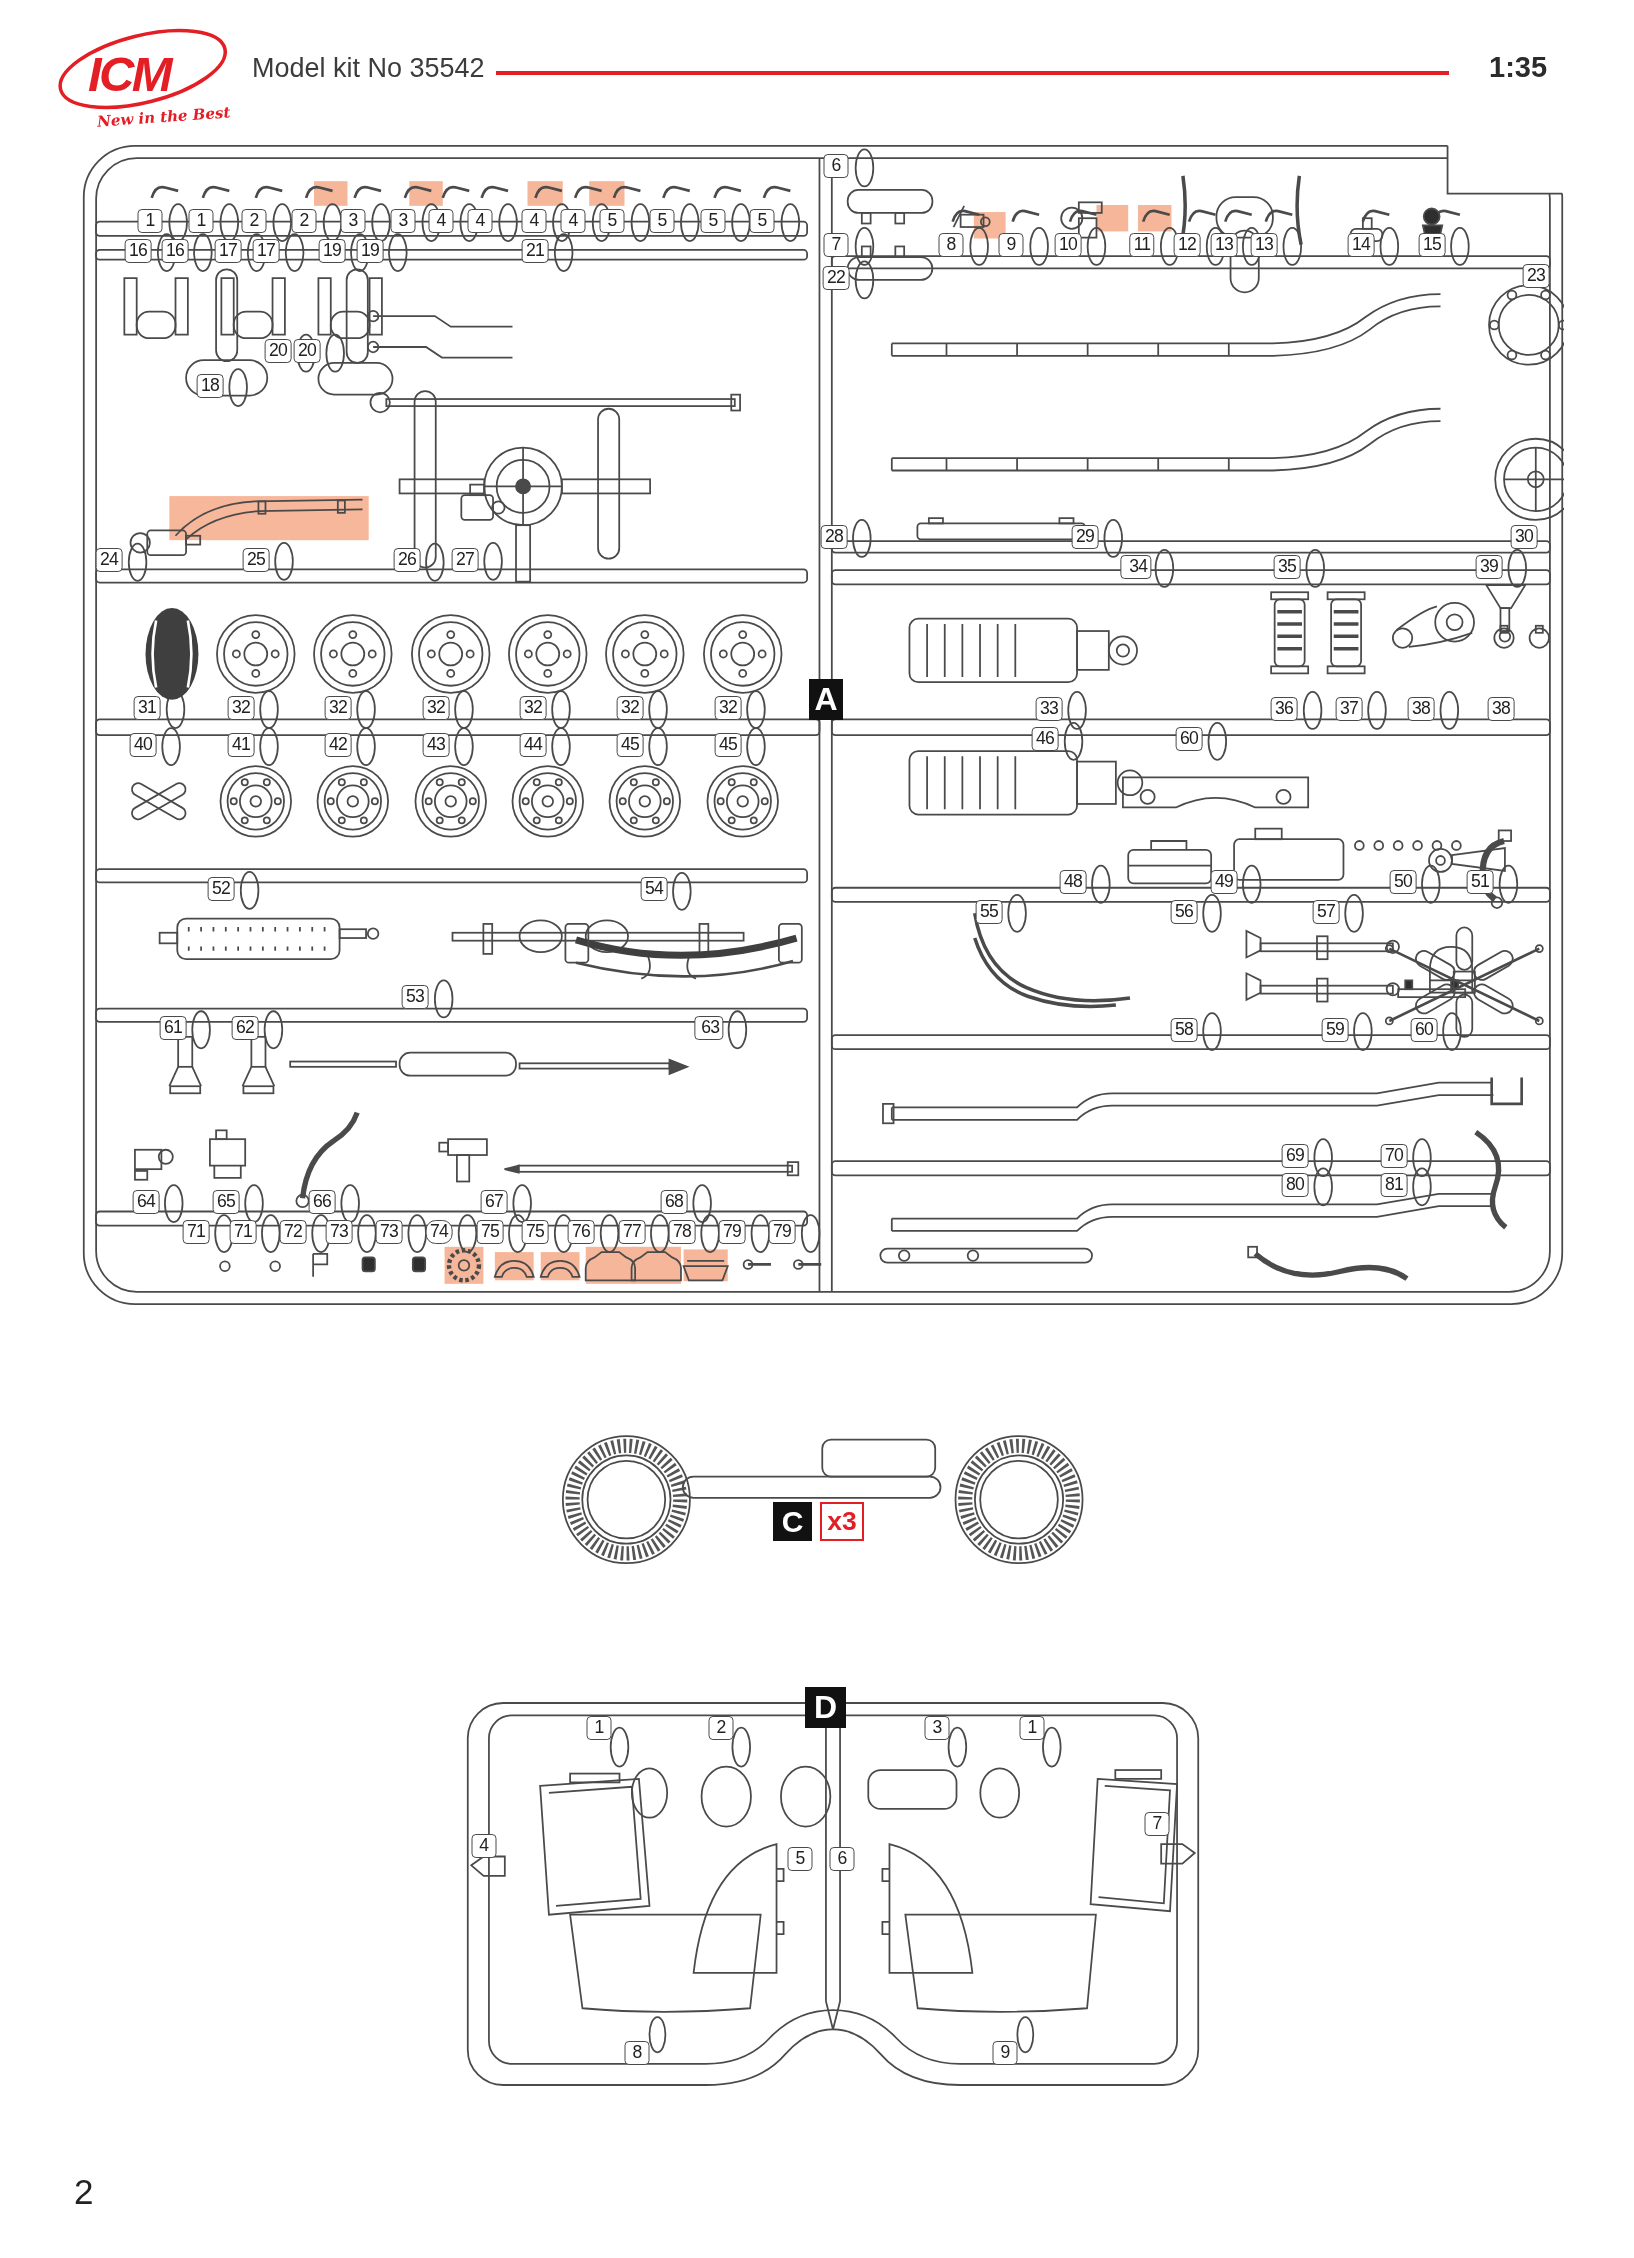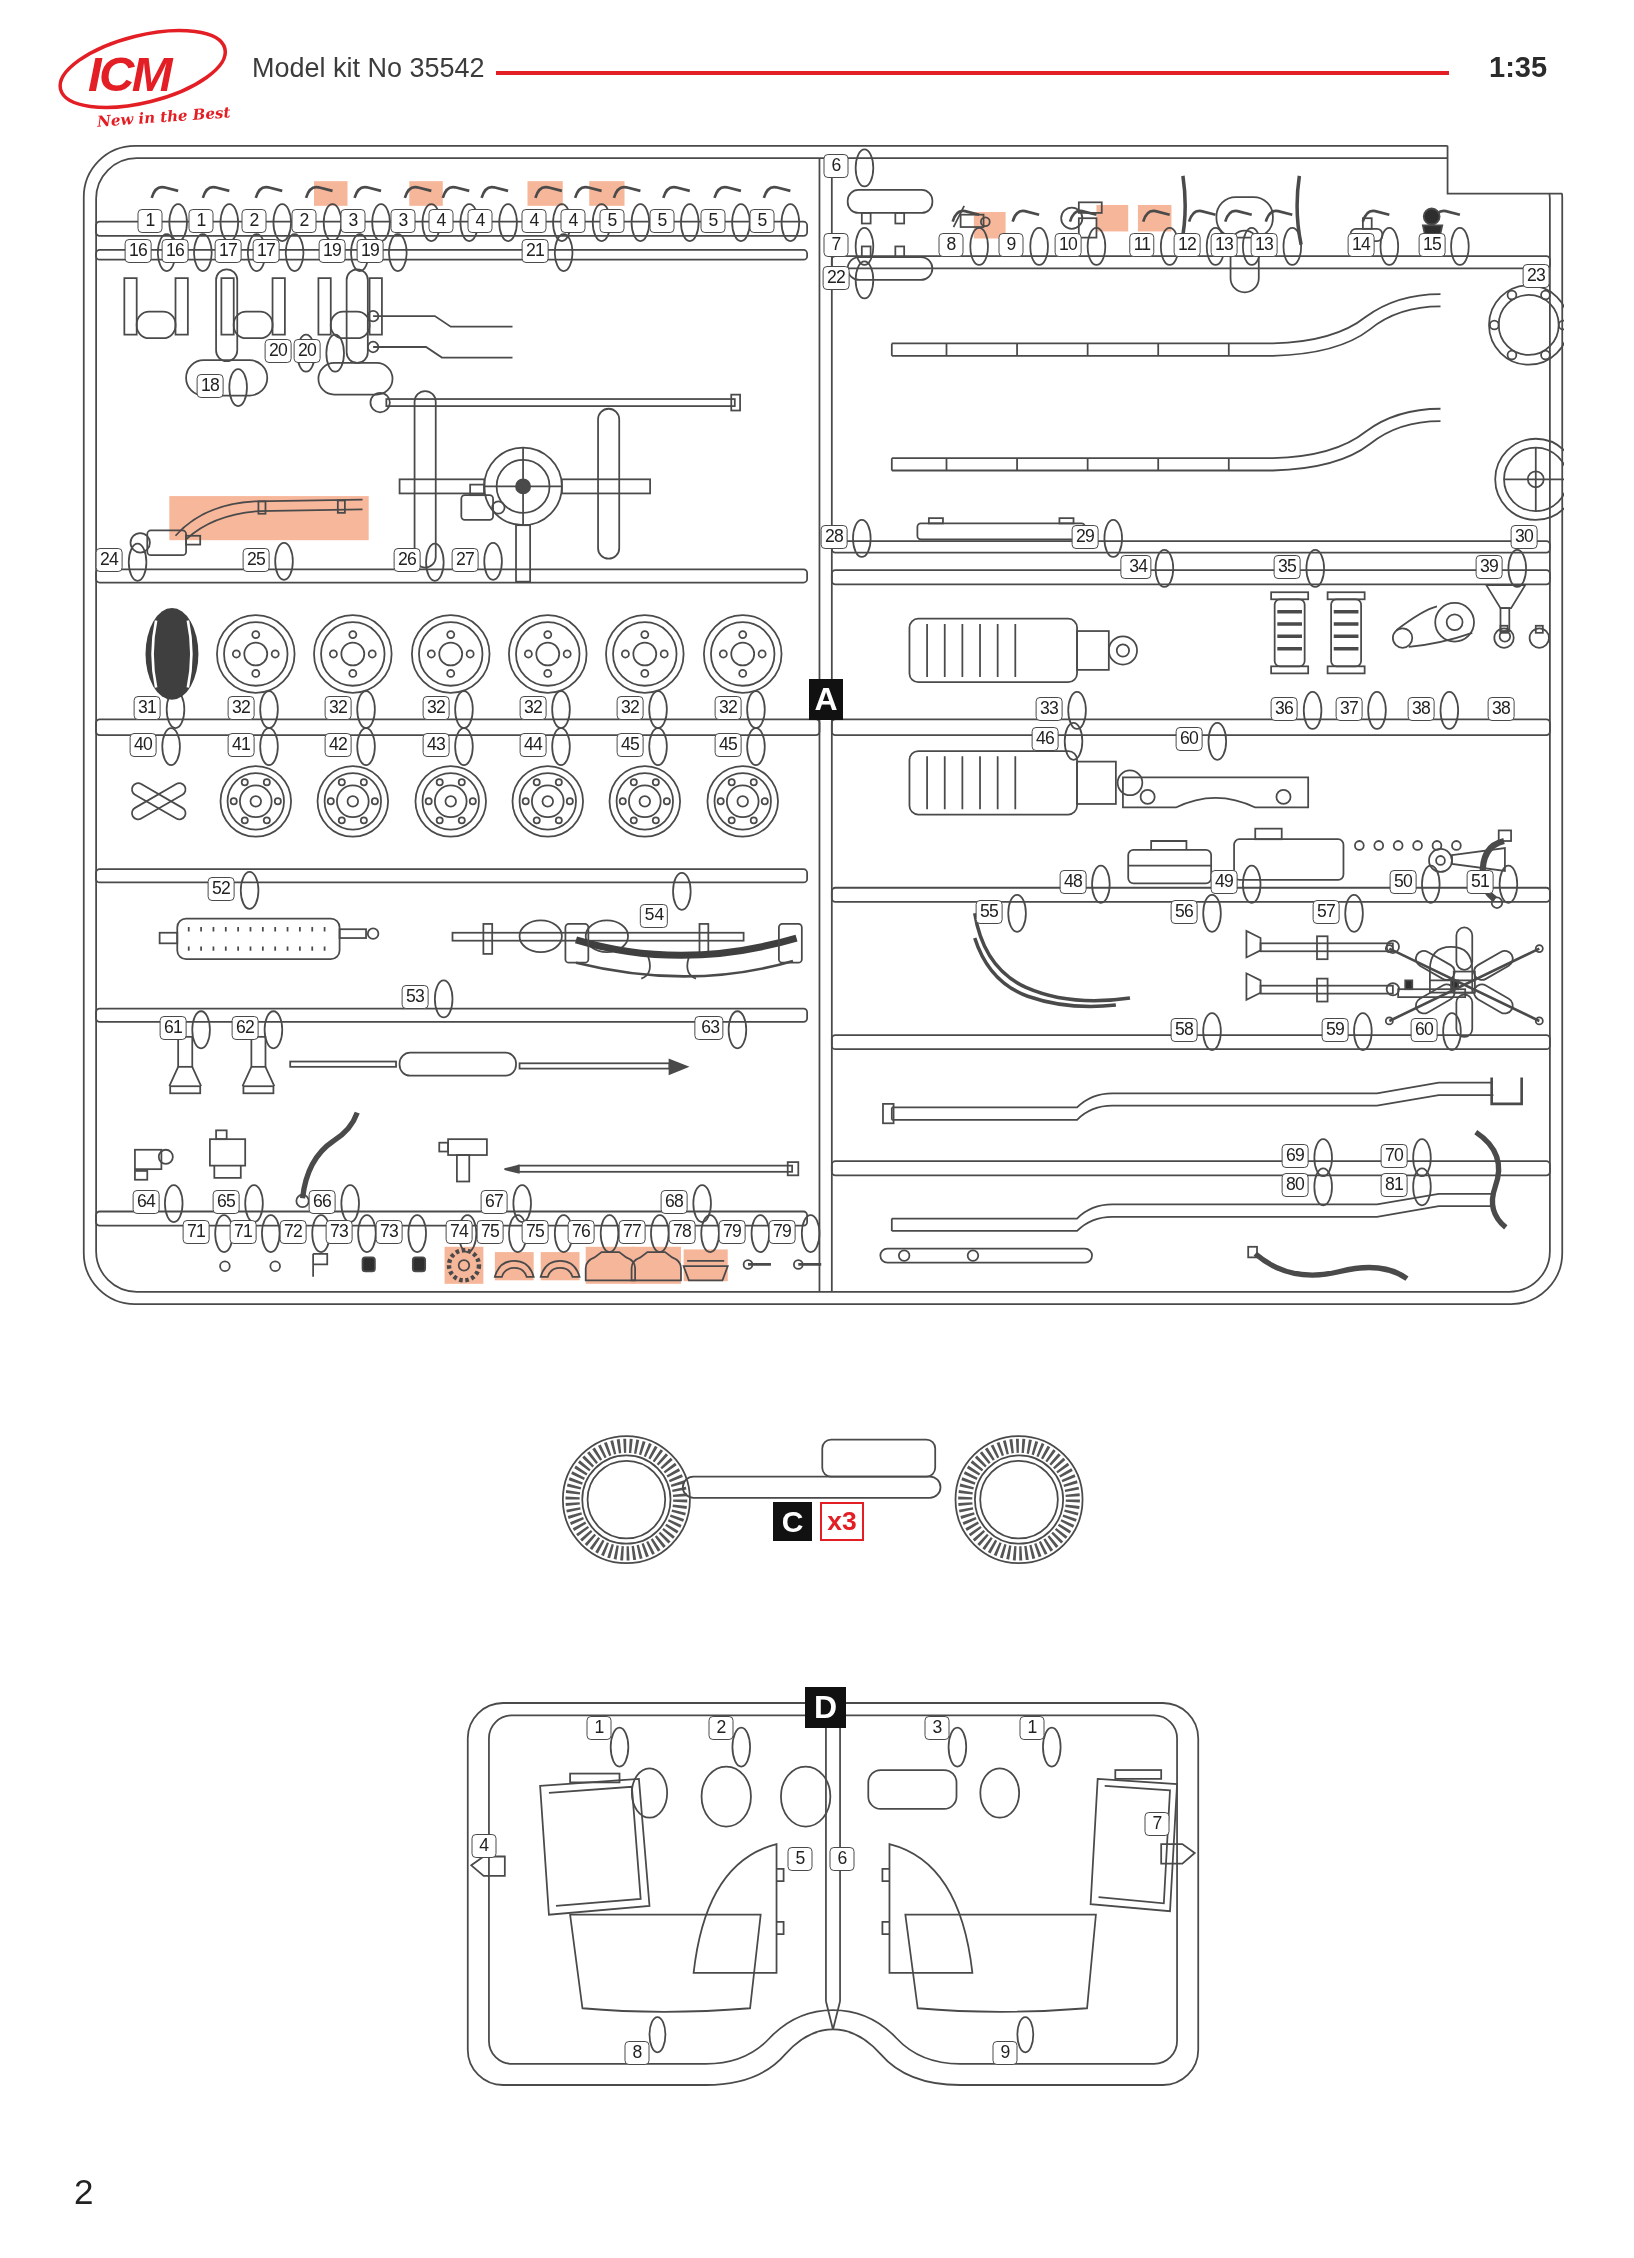--- a/index.html
+++ b/index.html
@@ -535,36 +535,36 @@
         <div class="tag" style="left: 548px; top: 564px;">32</div>
         <div class="tag" style="left: 646px; top: 564px;">32</div>
         <div class="tag" style="left: 61px; top: 601px;">40</div>
         <div class="tag" style="left: 159px; top: 601px;">41</div>
         <div class="tag" style="left: 256px; top: 601px;">42</div>
         <div class="tag" style="left: 354px; top: 601px;">43</div>
         <div class="tag" style="left: 451px; top: 601px;">44</div>
         <div class="tag" style="left: 548px; top: 601px;">45</div>
         <div class="tag" style="left: 646px; top: 601px;">45</div>
         <div class="tag" style="left: 139px; top: 745px;">52</div>
-        <div class="tag" style="left: 572px; top: 772px; font-family: Liberation Mono, monospace;">54</div>
+        <div class="tag" style="left: 572px; top: 745px;">54</div>
         <div class="tag" style="left: 333px; top: 853px;">53</div>
         <div class="tag" style="left: 91px; top: 884px;">61</div>
         <div class="tag" style="left: 163px; top: 884px;">62</div>
         <div class="tag" style="left: 627px; top: 884px; padding-left: 6px;">63</div>
         <div class="tag" style="left: 64px; top: 1058px;">64</div>
         <div class="tag" style="left: 144px; top: 1058px;">65</div>
         <div class="tag" style="left: 240px; top: 1058px;">66</div>
         <div class="tag" style="left: 412px; top: 1058px;">67</div>
         <div class="tag" style="left: 592px; top: 1058px;">68</div>
         <div class="tag" style="left: 114px; top: 1088px;">71</div>
         <div class="tag" style="left: 161px; top: 1088px;">71</div>
         <div class="tag" style="left: 211px; top: 1088px;">72</div>
         <div class="tag" style="left: 257px; top: 1088px;">73</div>
         <div class="tag" style="left: 307px; top: 1088px;">73</div>
-        <div class="tag" style="left: 377px; top: 1088px;">74</div>
+        <div class="tag" style="left: 357px; top: 1088px; border-radius: 10px;">74</div>
         <div class="tag" style="left: 408px; top: 1088px;">75</div>
         <div class="tag" style="left: 453px; top: 1088px;">75</div>
         <div class="tag" style="left: 499px; top: 1088px;">76</div>
         <div class="tag" style="left: 550px; top: 1088px;">77</div>
         <div class="tag" style="left: 600px; top: 1088px;">78</div>
         <div class="tag" style="left: 650px; top: 1088px;">79</div>
         <div class="tag" style="left: 700px; top: 1088px;">79</div>
         <div class="tag" style="left: 754px; top: 22px;">6</div>
         <div class="tag" style="left: 754px; top: 101px;">7</div>
         <div class="tag" style="left: 869px; top: 101px;">8</div>

